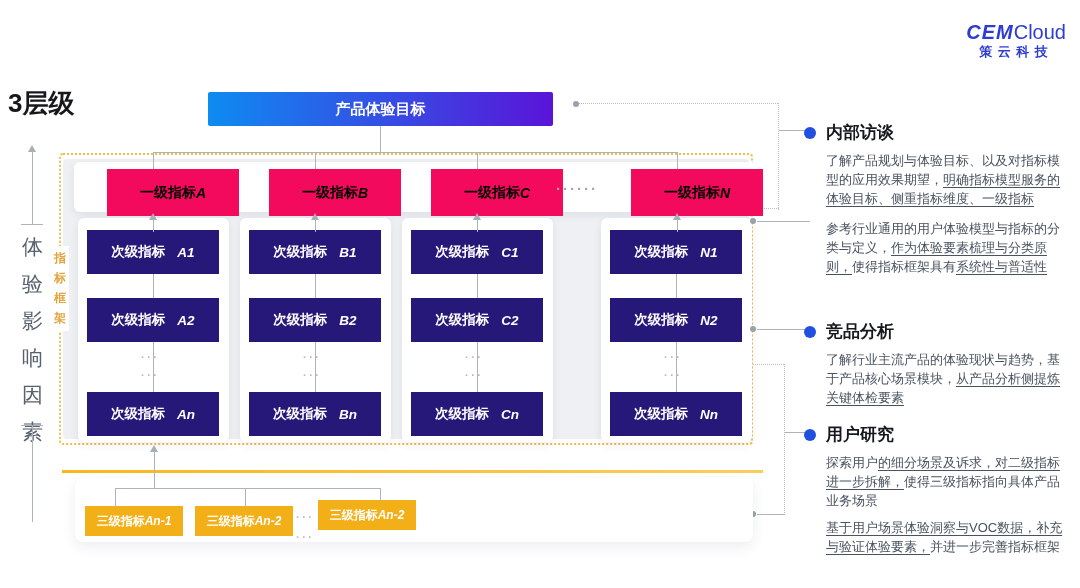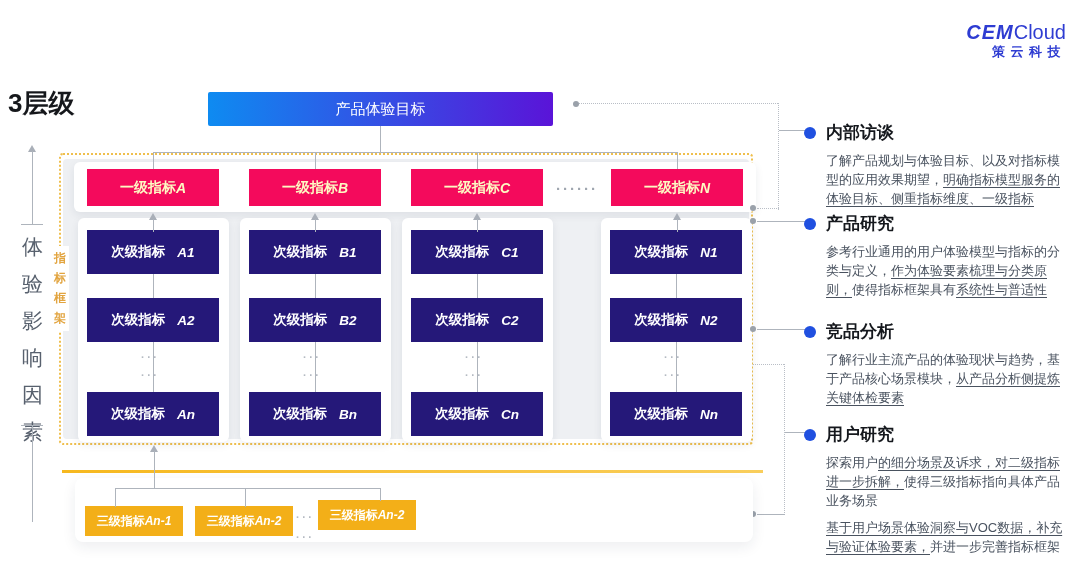--- a/index.html
+++ b/index.html
@@ -1,19 +1,19 @@
 <!DOCTYPE html>
 <html style="--pink: #F40A5C; --navy: #251879; --yellow: #F3AF18; --frame: #EFBF4D; --bullet: #2050E0; --brand: #2E3CD2; --g1: #0E8BF1; --g2: #5A14D8;"><head>
 <meta charset="utf-8">
 <style>
   html,body{margin:0;padding:0;background:#fff;}
   #app{position:relative;width:1080px;height:588px;background:#fff;overflow:hidden;
        font-family:"Liberation Sans","DejaVu Sans",sans-serif;}
   
-  .logo{position:absolute;right:14px;top:22px;text-align:right;color:var(--brand,#2E3CD2);line-height:1;}
+  .logo{position:absolute;right:14px;top:22px;text-align:center;color:var(--brand,#2E3CD2);line-height:1;}
   .logo-top{font-size:20px;letter-spacing:0;}
   .logo-bold{font-weight:800;font-style:italic;letter-spacing:1px;}
   .logo-light{font-weight:400;}
   .logo-cn{font-size:13px;font-weight:700;letter-spacing:5.5px;margin-top:3px;}
   
   .page-title{position:absolute;left:8px;top:86px;font-size:26px;font-weight:700;color:#15171B;}
   
   .vline{position:absolute;width:1px;background:#AEB4BC;}
   .hline{position:absolute;height:1px;background:#AEB4BC;}
   .dottedh{position:absolute;height:0;border-top:1.5px dotted #B9BEC6;background:none;}
@@ -26,25 +26,25 @@
   
   .frame-bg{position:absolute;left:63px;top:159px;width:686px;height:280px;background:#EEF0F3;border-radius:4px;}
   .frame-border{position:absolute;left:59px;top:153px;width:690px;height:288px;
                 border:2px dotted var(--frame,#EFBF4D);border-radius:4px;}
   .frame-label{position:absolute;left:51px;top:246px;width:18px;background:#fff;padding:4px 0;
                display:flex;flex-direction:column;align-items:center;gap:3px;
                font-size:12px;font-weight:700;color:#E2A43F;z-index:5;}
   
   .banner{position:absolute;left:208px;top:92px;width:345px;height:34px;border-radius:2px;
           background:linear-gradient(90deg,var(--g1,#0E8BF1),var(--g2,#5A14D8));
-          color:#fff;font-size:15px;font-weight:400;display:flex;align-items:center;justify-content:center;}
+          color:#fff;font-size:15px;font-weight:700;display:flex;align-items:center;justify-content:center;}
   
   .card{position:absolute;background:#fff;border-radius:6px;box-shadow:0 3px 9px rgba(25,35,60,.08);}
-  .lv1-box{position:absolute;top:169px;width:132px;height:37px;background:var(--pink,#F40A5C);
-           color:#fef9c3;font-size:14px;font-weight:700;display:flex;align-items:center;justify-content:center;z-index:4;}
+  .lv1-box{position:absolute;top:169px;width:132px;height:47px;background:var(--pink,#F40A5C);
+           color:#000000;font-size:14px;font-weight:700;display:flex;align-items:center;justify-content:center;z-index:4;margin-left:20px;}
   .lv2-box{position:absolute;left:9px;width:132px;height:44px;background:var(--navy,#251879);
            color:#fff;font-size:13.5px;font-weight:700;display:flex;align-items:center;justify-content:center;z-index:4;gap:12px;}
   .lv3-box{position:absolute;width:98px;height:30px;background:var(--yellow,#F3AF18);
            color:#fff;font-size:12px;font-weight:700;display:flex;align-items:center;justify-content:center;z-index:6;}
   .ellipsis1{position:absolute;left:545px;top:180px;width:64px;text-align:center;color:#9FA6AF;
              font-size:15px;font-weight:700;letter-spacing:2px;z-index:4;}
   .mini-dots{position:absolute;color:#B4BAC2;font-size:11px;font-weight:700;letter-spacing:2.5px;z-index:5;line-height:1;}
   i.sfx{font-style:italic;font-weight:700;}
   
   .yellow-line{position:absolute;left:62px;top:470px;width:701px;height:2.5px;
@@ -256,24 +256,20 @@
       <div class="section" style="top:121px;">
         <div class="sec-head">
           <div class="bullet"></div>
           <div class="sec-title">内部访谈</div>
         </div>
         <div class="sec-body">
           <p><span>了解产品规划与体验目标、以及对指标模型的应用效果期望，</span><span class="u">明确指标模型服务的体验目标、侧重指标维度、一级指标</span></p>
         </div>
       </div>
       <div class="section" style="top:212px;">
-        <div class="sec-head">
-          <div class="bullet"></div>
-          <div class="sec-title">产品研究</div>
-        </div>
         <div class="sec-body">
           <p><span>参考行业通用的用户体验模型与指标的分类与定义，</span><span class="u">作为体验要素梳理与分类原则，</span><span>使得指标框架具有</span><span class="u">系统性与普适性</span></p>
         </div>
       </div>
       <div class="section" style="top:320px;">
         <div class="sec-head">
           <div class="bullet"></div>
           <div class="sec-title">竞品分析</div>
         </div>
         <div class="sec-body">

